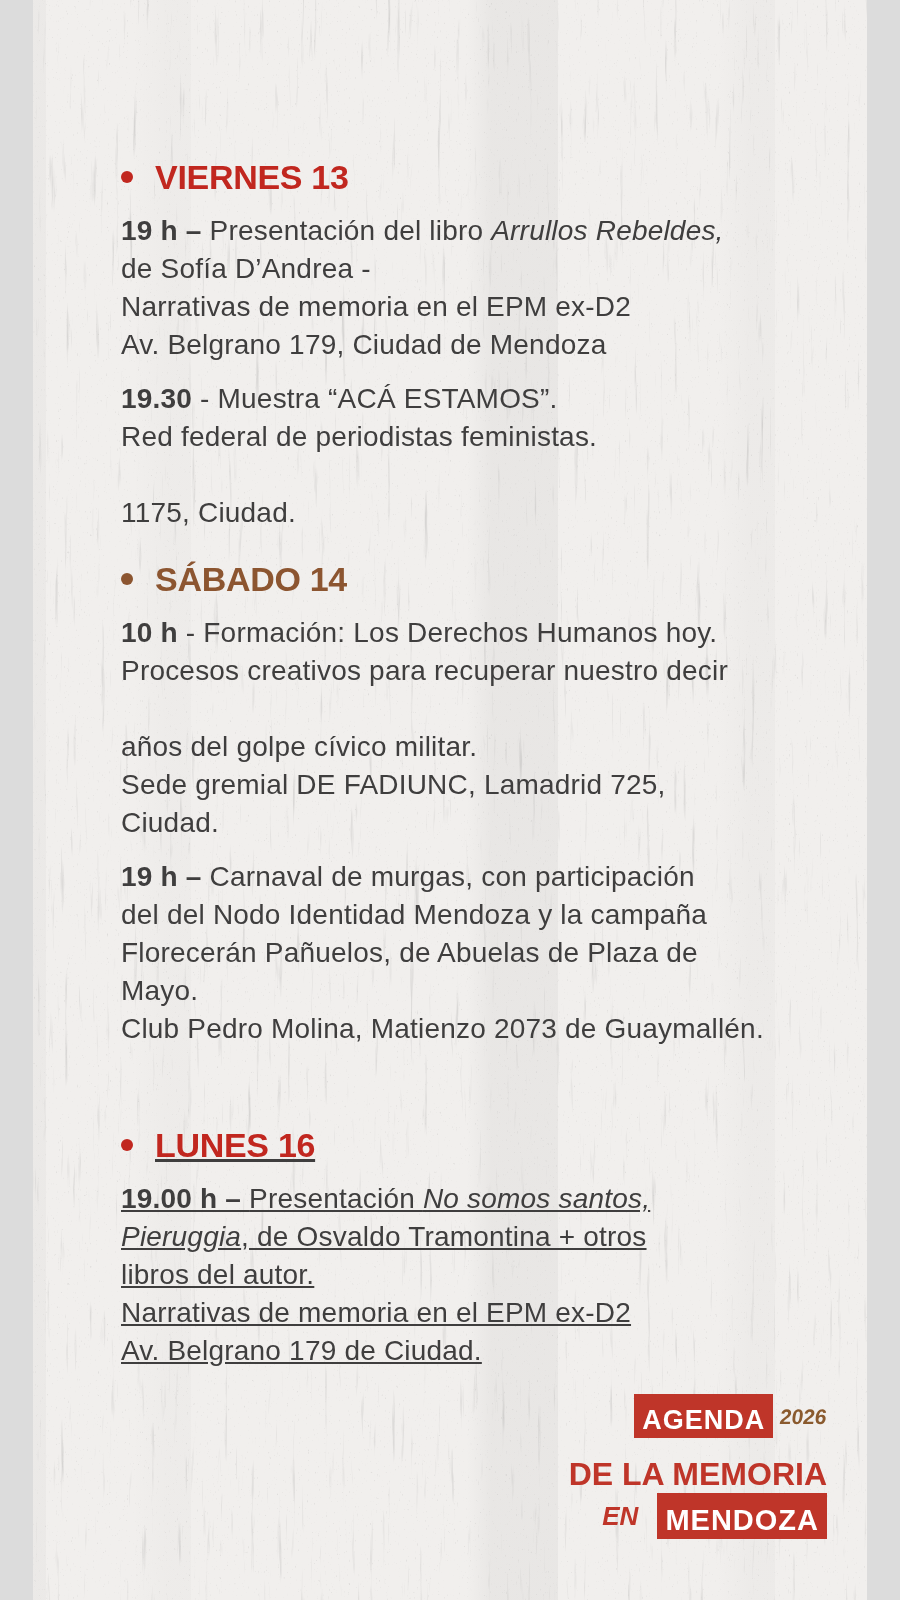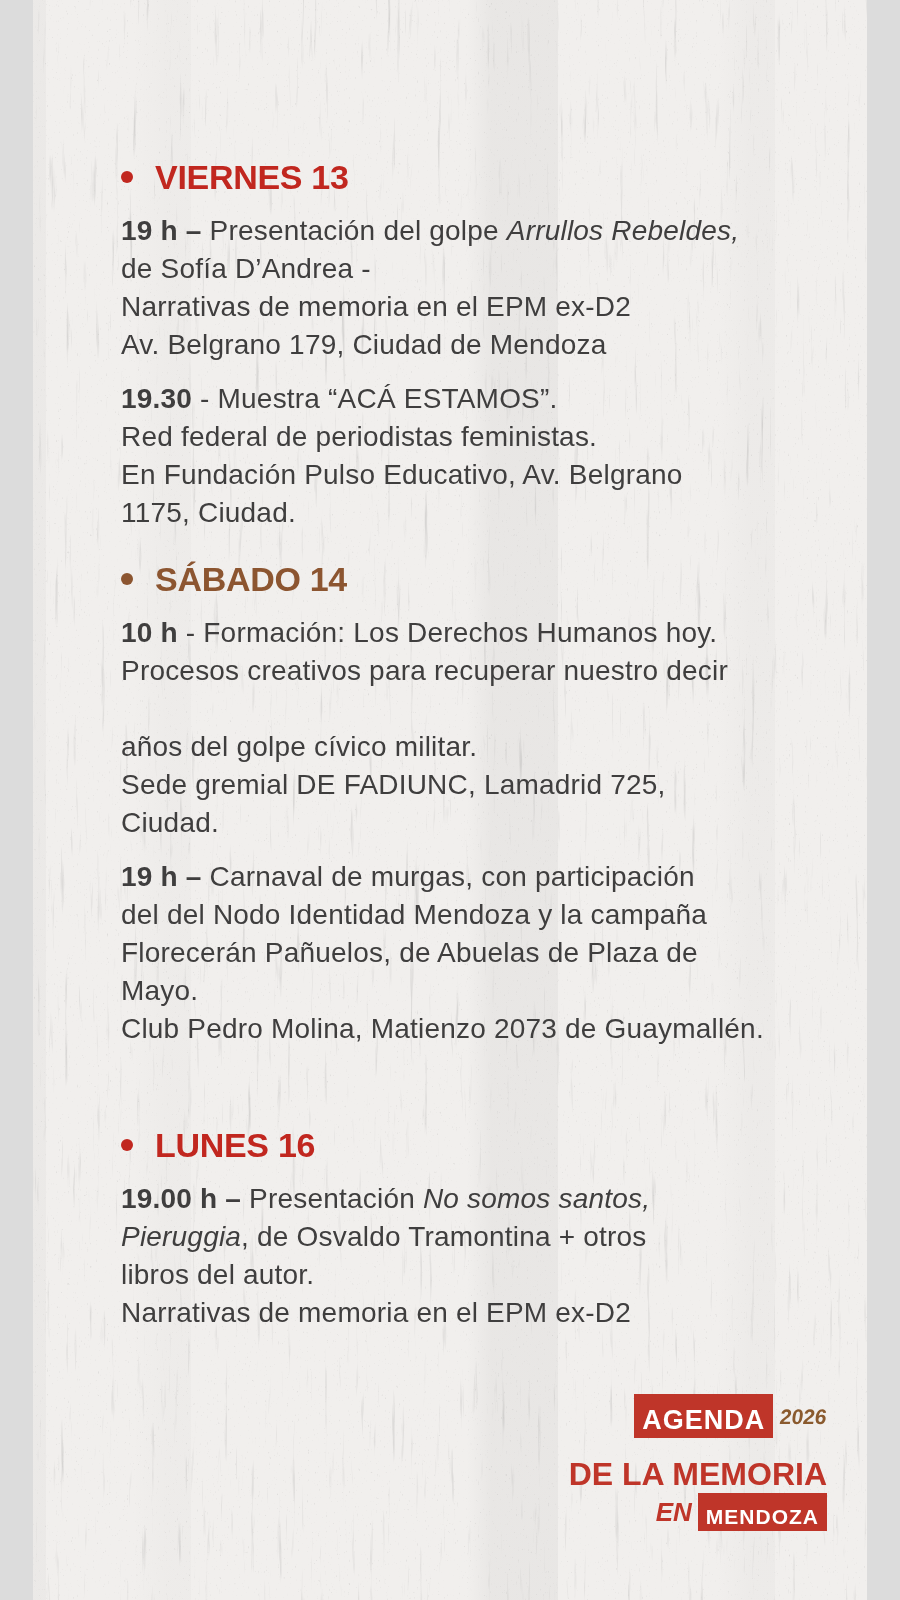--- a/index.html
+++ b/index.html
@@ -42,21 +42,21 @@
   .red .bullet{background:var(--red,#c1271f);}
   .brown{color:var(--brown,#8c5530);}
   .brown .bullet{background:var(--brown,#8c5530);}
   p.event{
     margin:0 0 16px 0;
     font-size:28px;line-height:38px;letter-spacing:.2px;
   }
   p.event .b{font-weight:700;}
   p.event .i{font-style:italic;}
   section.s2{margin-top:26px;}
-  section.s3{margin-top:76px;}
+  section.s3{margin-top:76px;text-decoration:underline;}
   
   .logo{
     position:absolute;top:1394px;right:40px;
     font-weight:800;text-align:right;line-height:1;
   }
   .logo-row1{display:flex;align-items:center;justify-content:flex-end;gap:7px;}
   .logo-box{
     display:inline-block;
     background:var(--logored,#bf3529);
     color:#fff;
@@ -69,21 +69,21 @@
     font-size:21px;
     transform:skewX(-8deg);
   }
   .logo-row2{
     color:var(--logored,#bf3529);
     font-size:32px;letter-spacing:0px;
     margin-top:20px;
   }
   .logo-row3{display:flex;align-items:center;justify-content:flex-end;gap:6px;margin-top:3px;}
   .logo-en{color:var(--logored,#bf3529);font-size:26px;font-style:italic;}
-  .logo-mendoza{font-size:21px;}
+  .logo-mendoza{font-size:29px;margin-left:13px;}
 </style>
 </head>
 <body>
 
 <div class="poster">
 
   <div>
     <svg class="texture" width="900" height="1600" xmlns="http://www.w3.org/2000/svg" aria-hidden="true">
       <defs>
         <filter id="streaks" x="0" y="0" width="100%" height="100%">
@@ -101,39 +101,39 @@
     <div class="bands"></div>
   </div>
 
   <div class="content">
 
     <section class="s1">
       <h2 class="day red">
         <span class="bullet"></span>
         <span>VIERNES 13</span>
       </h2>
-      <p class="event"><span class="b">19 h – </span><span>Presentación del golpe </span><span class="i">Arrullos Rebeldes,</span><br><span>de Sofía D’Andrea -</span><br><span>Narrativas de memoria en el EPM ex-D2</span><br><span>Av. Belgrano 179, Ciudad de Mendoza</span></p>
-      <p class="event"><span class="b">19.30</span><span> - Muestra “ACÁ ESTAMOS”.</span><br><span>Red federal de periodistas feministas.</span><br><span>En Fundación Pulso Educativo,  Av. Belgrano</span><br><span>1175, Ciudad.</span></p>
+      <p class="event"><span class="b">19 h – </span><span>Presentación del libro </span><span class="i">Arrullos Rebeldes,</span><br><span>de Sofía D’Andrea -</span><br><span>Narrativas de memoria en el EPM ex-D2</span><br><span>Av. Belgrano 179, Ciudad de Mendoza</span></p>
+      <p class="event"><span class="b">19.30</span><span> - Muestra “ACÁ ESTAMOS”.</span><br><span>Red federal de periodistas feministas.</span><br><br><span>1175, Ciudad.</span></p>
     </section>
 
     <section class="s2">
       <h2 class="day brown">
         <span class="bullet"></span>
         <span>SÁBADO 14</span>
       </h2>
       <p class="event"><span class="b">10 h</span><span> - Formación: Los Derechos Humanos hoy.</span><br><span>Procesos creativos para recuperar nuestro decir</span><br><br><span>años del golpe cívico militar.</span><br><span>Sede gremial DE FADIUNC, Lamadrid 725,</span><br><span>Ciudad.</span></p>
       <p class="event"><span class="b">19 h – </span><span>Carnaval de murgas, con participación</span><br><span>del del Nodo Identidad Mendoza y la campaña</span><br><span>Florecerán Pañuelos, de Abuelas de Plaza de</span><br><span>Mayo.</span><br><span>Club Pedro Molina, Matienzo 2073 de Guaymallén.</span></p>
     </section>
 
     <section class="s3">
       <h2 class="day red">
         <span class="bullet"></span>
         <span>LUNES 16</span>
       </h2>
-      <p class="event"><span class="b">19.00 h – </span><span>Presentación </span><span class="i">No somos santos,</span><br><span class="i">Pieruggia</span><span>, de Osvaldo Tramontina + otros</span><br><span>libros del autor.</span><br><span>Narrativas de memoria en el EPM ex-D2</span><br></p>
+      <p class="event"><span class="b">19.00 h – </span><span>Presentación </span><span class="i">No somos santos,</span><br><span class="i">Pieruggia</span><span>, de Osvaldo Tramontina + otros</span><br><span>libros del autor.</span><br><span>Narrativas de memoria en el EPM ex-D2</span><br><span>Av. Belgrano 179 de Ciudad.</span></p>
     </section>
 
   </div>
 
   <div class="logo">
     <div class="logo-row1">
       <span class="logo-box logo-agenda">AGENDA</span>
       <span class="logo-year">2026</span>
     </div>
     <div class="logo-row2">DE LA MEMORIA</div>

